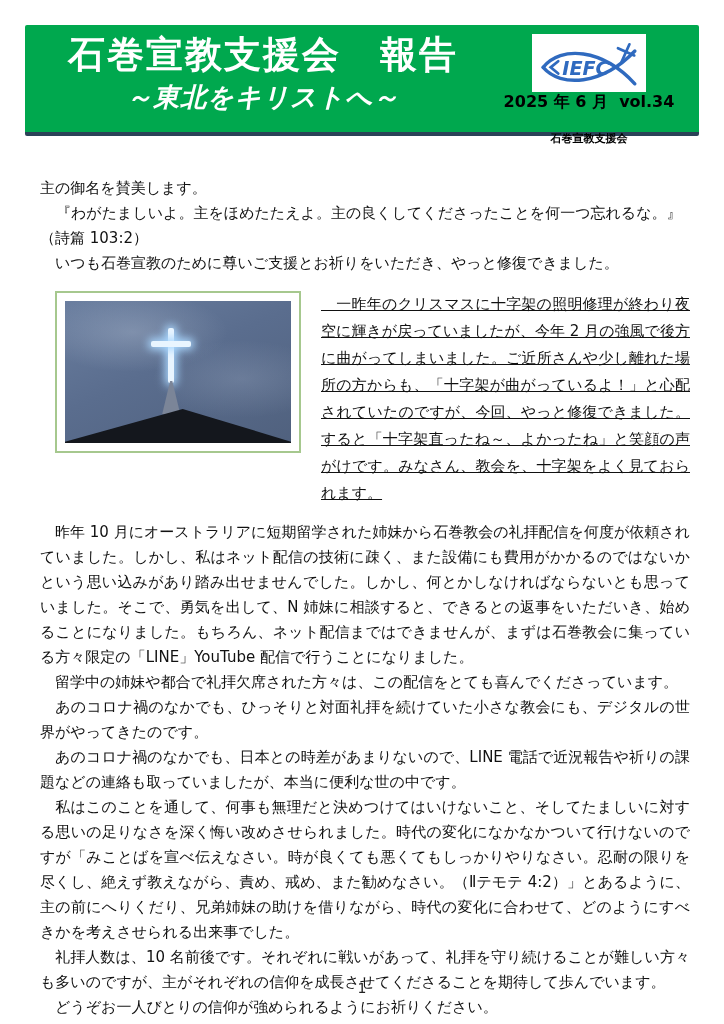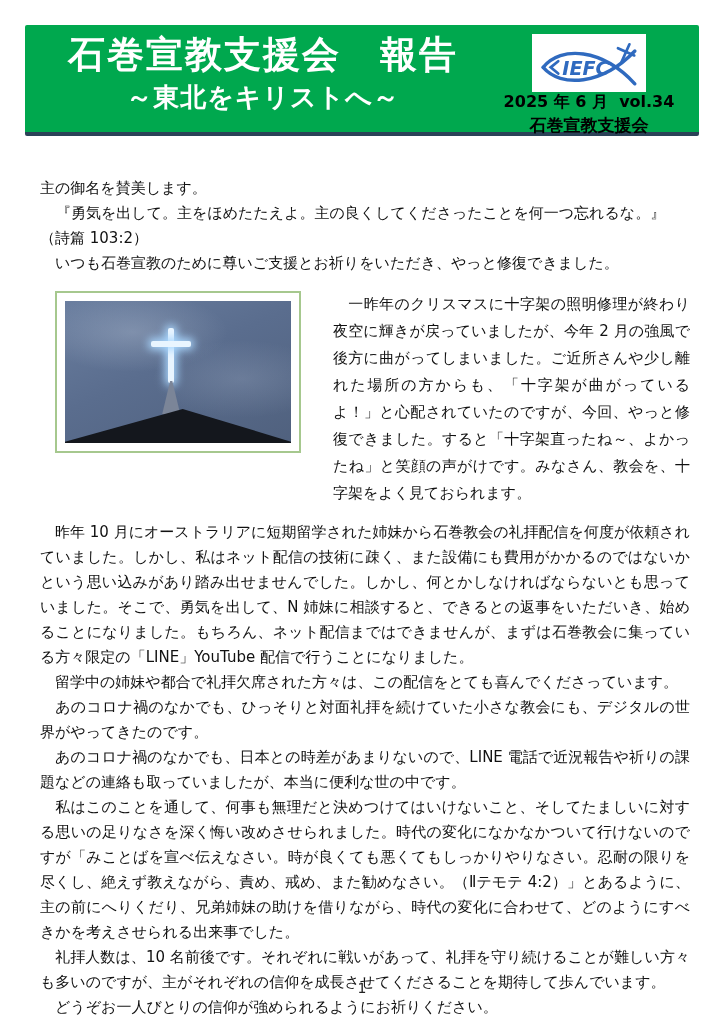--- a/index.html
+++ b/index.html
@@ -13,43 +13,43 @@
   
   .banner {
     position: absolute; left: 25px; top: 25px; width: 674px; height: 111px;
     background: #00a84e; border-bottom: 4px solid #2b4257; border-radius: 2px;
   }
   .title-block {
     position: absolute; left: 16px; top: 8px; width: 444px;
     text-align: center; color: #fff;
   }
   .title   { font-size: 37px; font-weight: 800; letter-spacing: 2px; line-height: 1.2; }
-  .subtitle{ font-size: 26px; font-weight: 800; letter-spacing: 1px; margin-top: 3px; }
+  .subtitle{ font-size: 26px; font-weight: 800; letter-spacing: 1px; margin-top: 3px; font-style: italic; }
   .right-block {
     position: absolute; right: 6px; top: 9px; width: 208px;
     display: flex; flex-direction: column; align-items: center;
   }
   .logo-box {
     width: 114px; height: 58px; background: #fff;
     display: flex; align-items: flex-end; justify-content: center;
   }
   .issue { margin-top: 0; font-size: 16px; font-weight: 800; color: #000; white-space: pre; }
-  .org   { margin-top: 1px; font-size: 17px; font-weight: 800; color: #000; }
+  .org   { margin-top: 18px; font-size: 11px; font-weight: 800; color: #000; }
 
   
   .content {
     position: absolute; left: 40px; top: 176px; width: 650px;
     font-size: 15px; line-height: 25px;
   }
   .content p { margin: 0; text-align: justify; white-space: pre-wrap; }
   .quote     { padding-left: 16px; }
   .quote-ref { text-align: left; padding-right: 62px; white-space: normal !important; }
   .thanks    { margin-top: 26px; }
 
-  .photo-row { display: flex; gap: 32px; margin: 15px 0 13px 0; }
+  .photo-row { display: flex; gap: 20px; margin: 15px 0 13px 0; text-decoration: underline; }
   .photo-frame {
     flex: none; margin: 0 0 0 15px; padding: 8px; background: #fff;
     border: 2px solid #a6c88e; width: 246px; height: 162px;
   }
   .photo {
     position: relative; width: 226px; height: 142px; overflow: hidden;
     background: linear-gradient(155deg, #6a7e9f 0%, #5a6d8e 45%, #50617e 100%);
   }
   .clouds {
     position: absolute; inset: 0;
@@ -104,21 +104,21 @@
           <text x="36" y="51" font-size="28" font-style="italic" font-weight="bold" fill="#2f6abf" font-family="DejaVu Sans, sans-serif">IEFC</text>
         </svg>
       </div>
       <div class="issue">2025 年 6 月  vol.34</div>
       <div class="org">石巻宣教支援会</div>
     </div>
   </header>
 
   <main class="content">
     <p class="greeting">主の御名を賛美します。</p>
-    <p class="quote">『勇気を出して。主をほめたたえよ。主の良くしてくださったことを何一つ忘れるな。』</p>
+    <p class="quote">『わがたましいよ。主をほめたたえよ。主の良くしてくださったことを何一つ忘れるな。』</p>
     <p class="quote-ref">（詩篇 103:2）</p>
     <p class="thanks">　いつも石巻宣教のために尊いご支援とお祈りをいただき、やっと修復できました。</p>
 
     <div class="photo-row">
       <figure class="photo-frame">
         <div class="photo">
           <div class="clouds"></div>
           <div class="cross-v"></div>
           <div class="cross-h"></div>
           <div class="steeple"></div>

